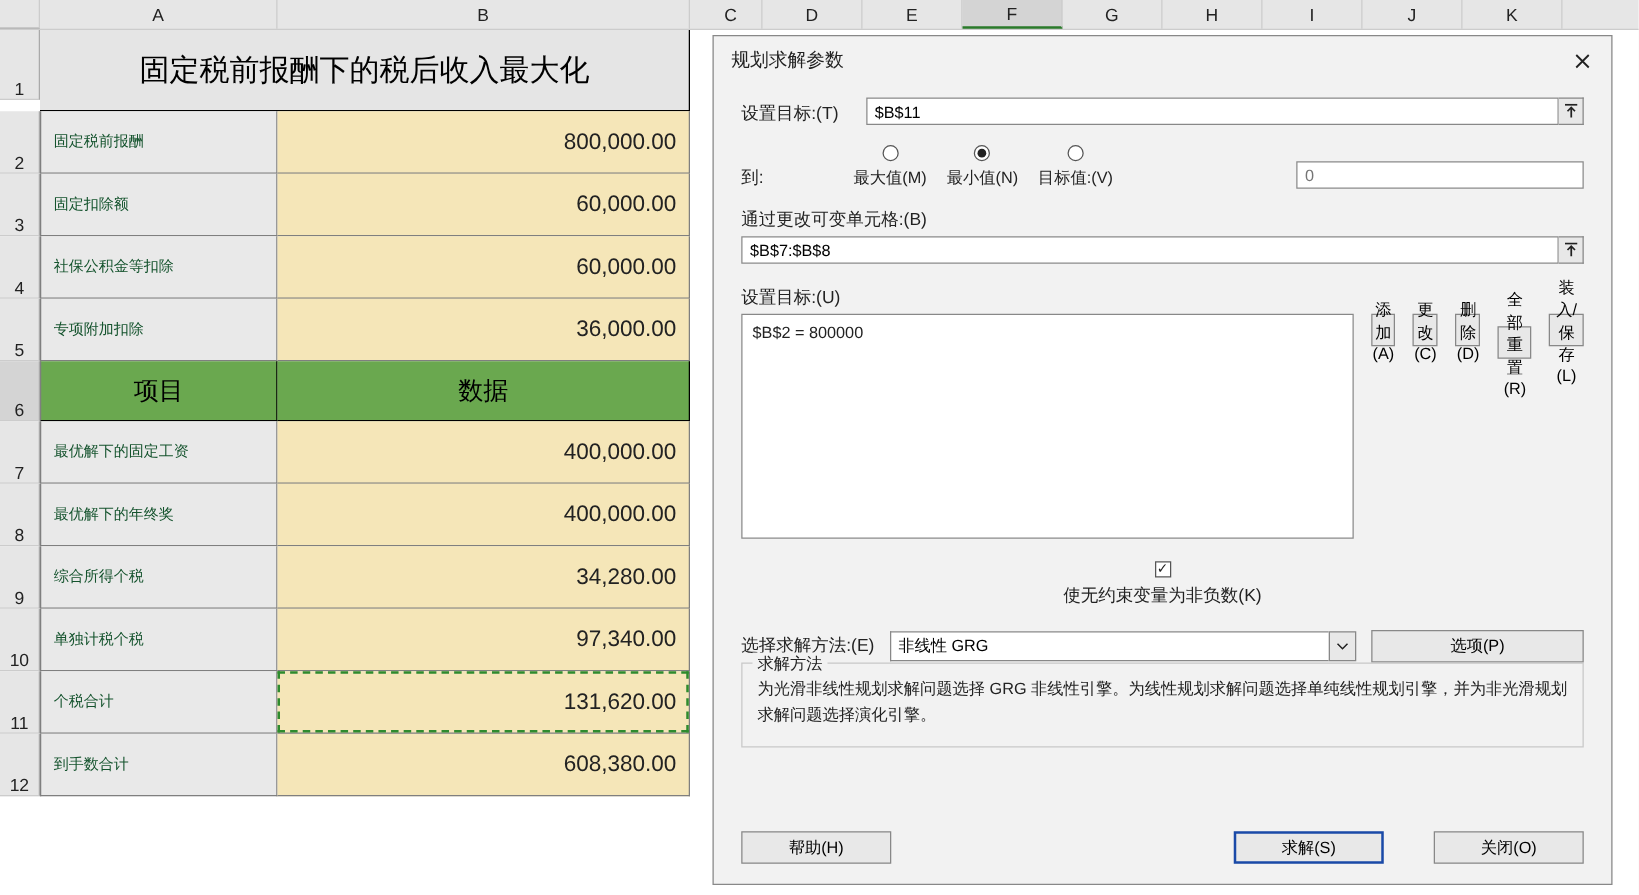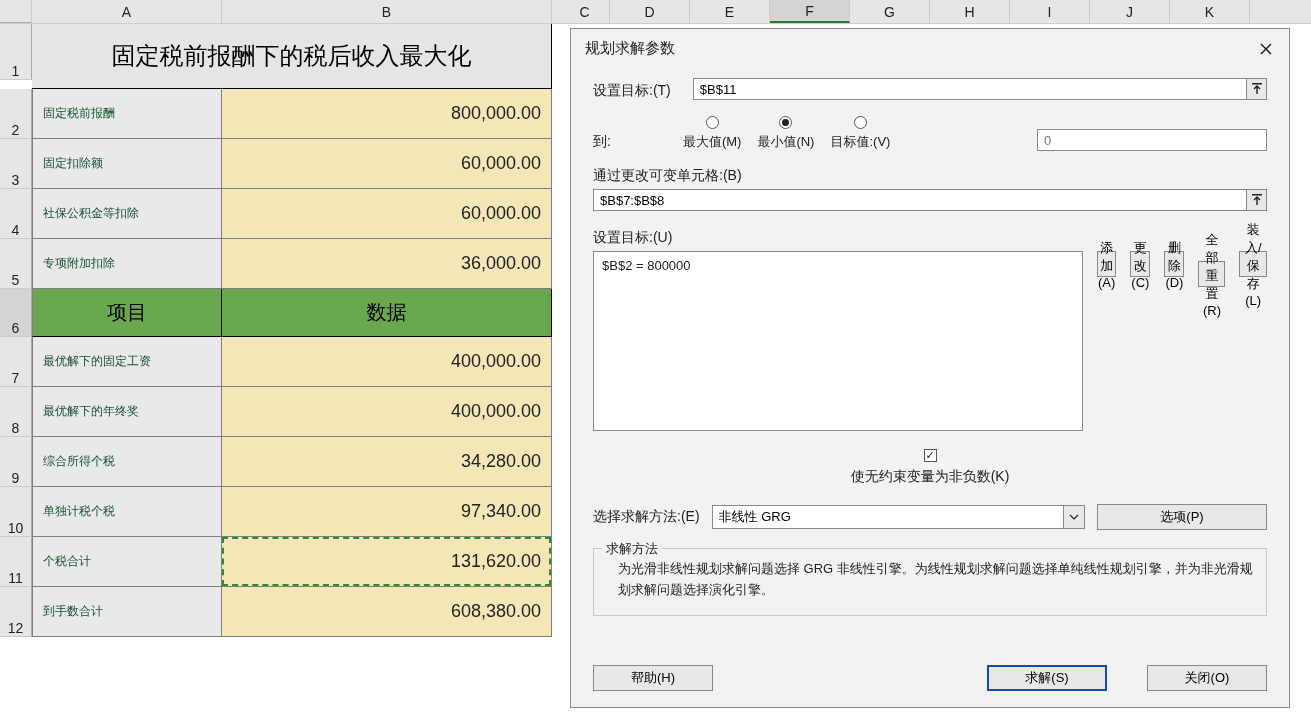--- a/index.html
+++ b/index.html
@@ -50,21 +50,21 @@
 .constraints-box { flex:1; height: 180px; background:#fff; border:1px solid #888; padding:6px 8px; font-size:13px; overflow:auto; position:relative; }
 .side-buttons { width: 170px; display:flex; flex-direction:row; gap: 14px; }
 .btn { height: 26px; border:1px solid #888; background:#e8e8e8; font-size:13px; display:flex; align-items:center; justify-content:center; cursor:pointer; font-family:inherit; }
 .chk-row { display:flex; align-items:center; gap:6px; margin-top: 18px; flex-direction: column; }
 .chk { width:13px; height:13px; border:1px solid #555; background:#fff; display:inline-flex; align-items:center; justify-content:center; font-size:11px; color:#222; }
 .chk.checked::after { content:'✓'; line-height:1; }
 .method-row { display:flex; align-items:center; gap:12px; margin-top: 18px; }
 .select { flex:1; display:flex; height:24px; }
 .select input { flex:1; border:1px solid #888; border-right:none; padding:2px 6px; font-family:inherit; font-size:13px; background:#fff; }
 .select-arrow { width:22px; border:1px solid #888; background:#e8e8e8; display:flex; align-items:center; justify-content:center; cursor:pointer; }
-.method-group { border:1px solid #c8c8c8; padding: 10px 12px 14px 24px; margin-top: 18px; position:relative; }
+.method-group { border:1px solid #c8c8c8; padding: 10px 12px 14px 12px; position:relative; }
 .method-group-title { position:absolute; top:-9px; left:8px; background:#f2f2f2; padding:0 4px; font-size:13px; }
 .method-desc { font-size:13px; line-height:1.6; color:#222; }
 .dlg-footer { position:absolute; left:22px; right:22px; bottom:16px; display:flex; align-items:center; justify-content: space-between; }
 .dlg-footer .right { display:flex; gap: 40px; }
 .btn.wide { width: 120px; }
 .btn.primary { border: 2px solid #1a4aa8; }
 </style>
 </head>
 <body>
 

